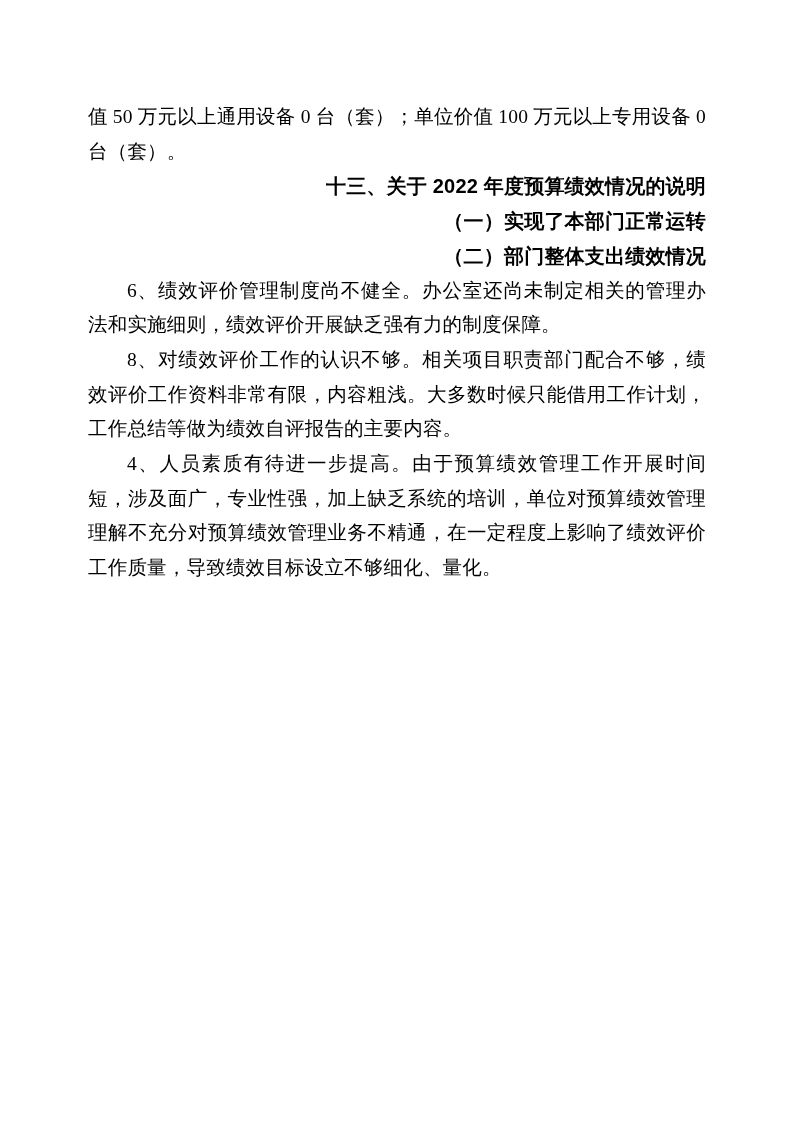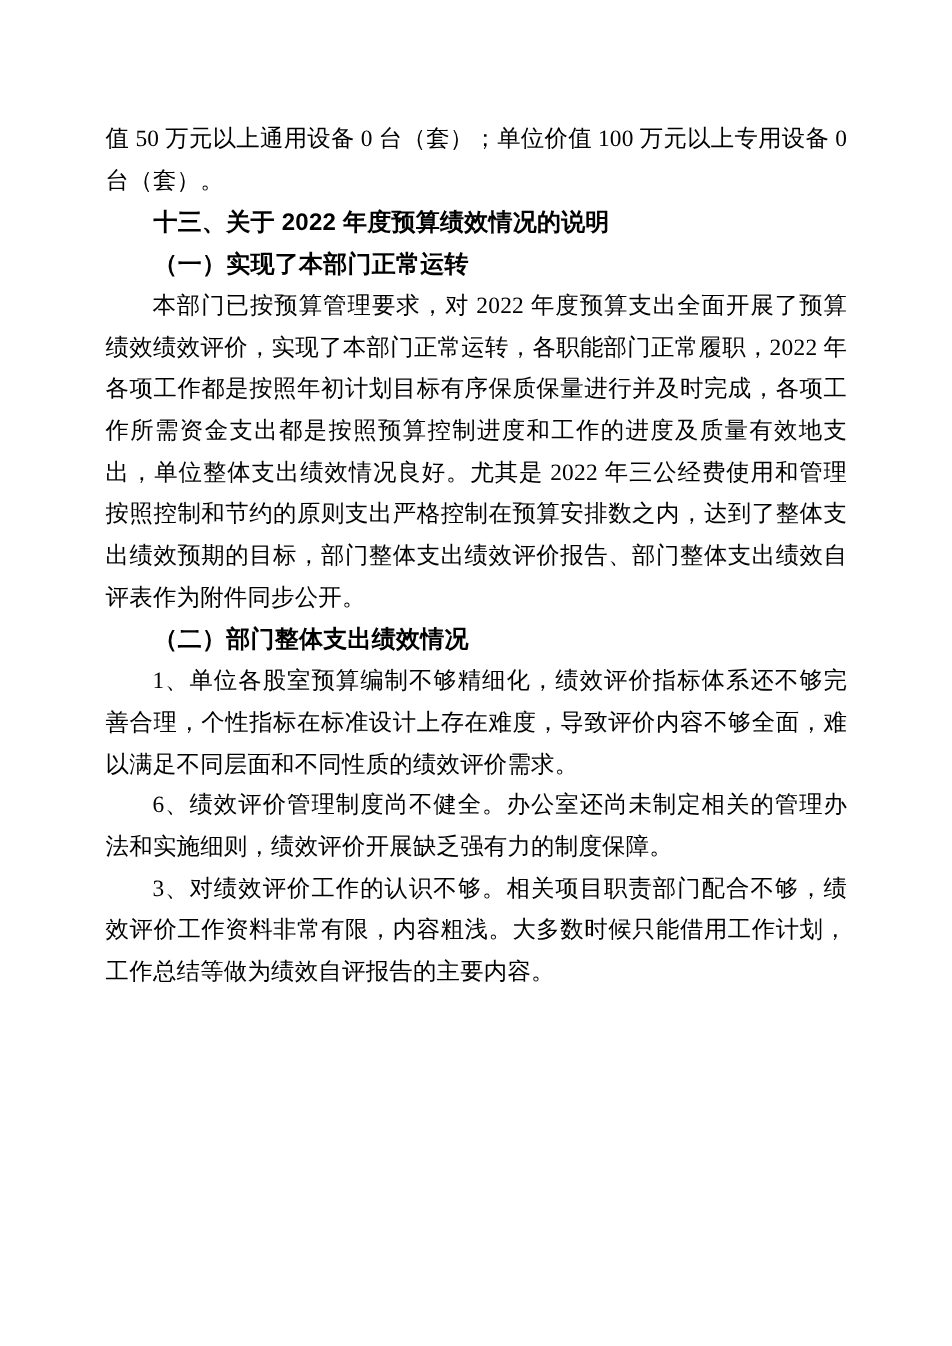--- a/index.html
+++ b/index.html
@@ -32,30 +32,29 @@
     letter-spacing: 0.2px;
   }
   .block.body-continued {
     text-indent: 0;
   }
   .block.heading1,
   .block.heading2 {
     font-family: "Liberation Sans", "DejaVu Sans", sans-serif;
     font-weight: bold;
     font-size: 20px;
-    text-align: left;
+    text-align: right;
   }
 </style>
 </head>
 <body>
 
 <div class="page">
   <div class="content">
       <p class="block body-continued">值 50 万元以上通用设备 0 台（套）；单位价值 100 万元以上专用设备 0 台（套）。</p>
       <p class="block heading1">十三、关于 2022 年度预算绩效情况的说明</p>
       <p class="block heading2">（一）实现了本部门正常运转</p>
-      <p class="block body">本部门已按预算管理要求，对 2022 年度预算支出全面开展了预算绩效绩效评价，实现了本部门正常运转，各职能部门正常履职，2022 年各项工作都是按照年初计划目标有序保质保量进行并及时完成，各项工作所需资金支出都是按照预算控制进度和工作的进度及质量有效地支出，单位整体支出绩效情况良好。尤其是 2022 年三公经费使用和管理按照控制和节约的原则支出严格控制在预算安排数之内，达到了整体支出绩效预期的目标，部门整体支出绩效评价报告、部门整体支出绩效自评表作为附件同步公开。</p>
       <p class="block heading2">（二）部门整体支出绩效情况</p>
-      <p class="block body">1、单位各股室预算编制不够精细化，绩效评价指标体系还不够完善合理，个性指标在标准设计上存在难度，导致评价内容不够全面，难以满足不同层面和不同性质的绩效评价需求。</p>
       <p class="block body">6、绩效评价管理制度尚不健全。办公室还尚未制定相关的管理办法和实施细则，绩效评价开展缺乏强有力的制度保障。</p>
-      <p class="block body">3、对绩效评价工作的认识不够。相关项目职责部门配合不够，绩效评价工作资料非常有限，内容粗浅。大多数时候只能借用工作计划，工作总结等做为绩效自评报告的主要内容。</p>
+      <p class="block body">8、对绩效评价工作的认识不够。相关项目职责部门配合不够，绩效评价工作资料非常有限，内容粗浅。大多数时候只能借用工作计划，工作总结等做为绩效自评报告的主要内容。</p>
+      <p class="block body">4、人员素质有待进一步提高。由于预算绩效管理工作开展时间短，涉及面广，专业性强，加上缺乏系统的培训，单位对预算绩效管理理解不充分对预算绩效管理业务不精通，在一定程度上影响了绩效评价工作质量，导致绩效目标设立不够细化、量化。</p>
     </div>
 </div>
 
 </body></html>

